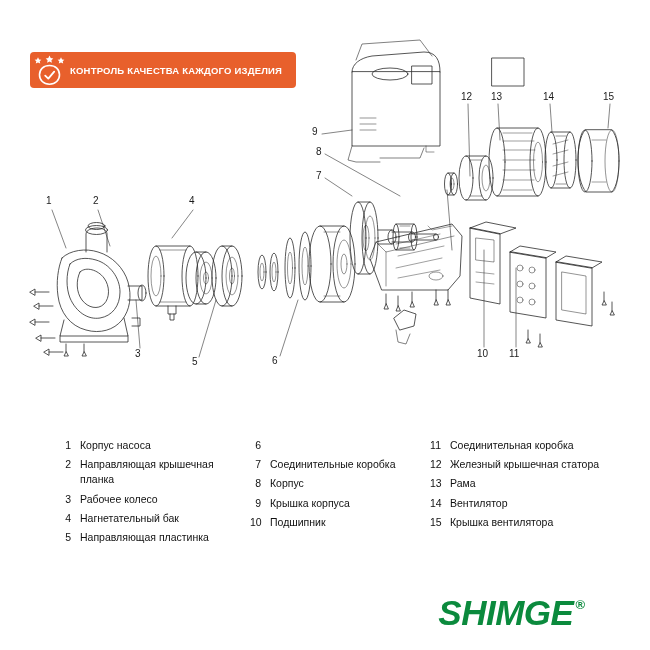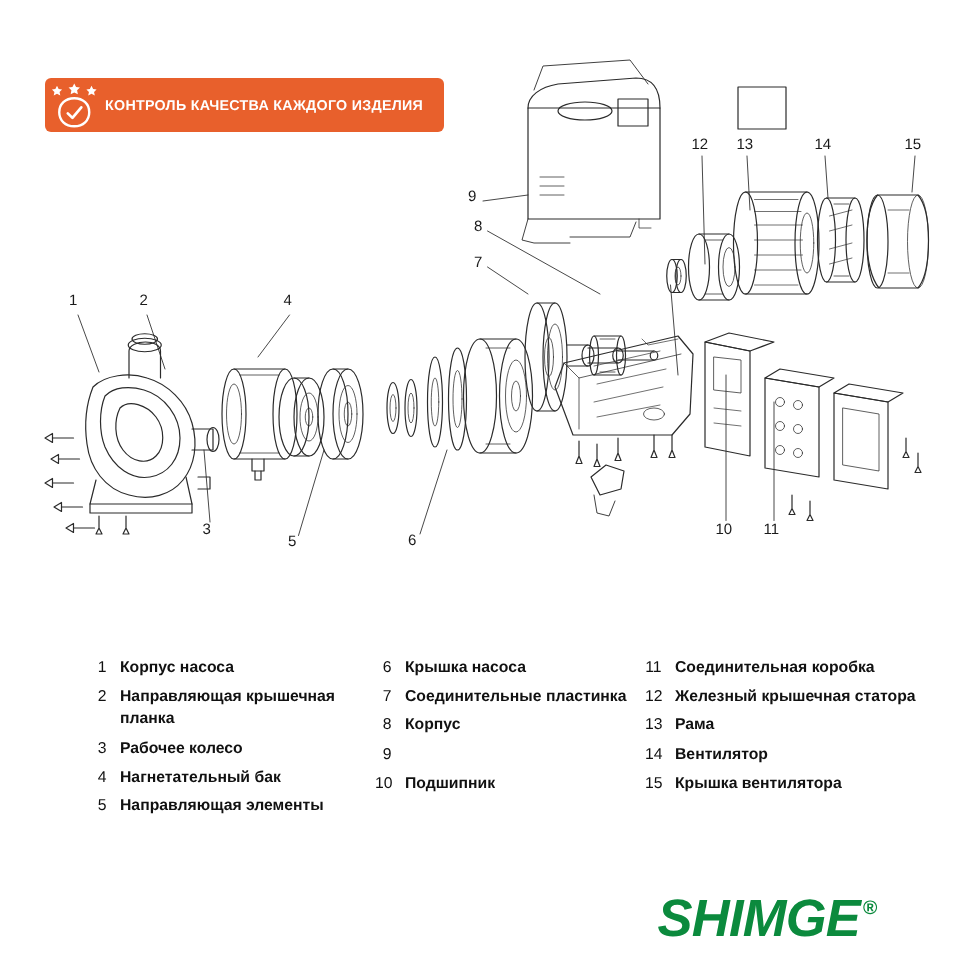--- a/index.html
+++ b/index.html
@@ -90,21 +90,20 @@
   }
   .legend-num {
     width: 20px;
     flex: 0 0 20px;
     text-align: right;
     padding-right: 9px;
     box-sizing: border-box;
   }
   .legend-text {
     flex: 1 1 auto;
-    font-weight: bold;
   }
 
   
   #brand {
     position: absolute;
     right: 26px;
     bottom: 20px;
     display: flex;
     align-items: flex-start;
     color: #0b8a3d;
@@ -424,39 +423,39 @@
       <div class="legend-row">
         <span class="legend-num">3</span>
         <span class="legend-text">Рабочее колесо</span>
       </div>
       <div class="legend-row">
         <span class="legend-num">4</span>
         <span class="legend-text">Нагнетательный бак</span>
       </div>
       <div class="legend-row">
         <span class="legend-num">5</span>
-        <span class="legend-text">Направляющая элементы</span>
+        <span class="legend-text">Направляющая пластинка</span>
       </div>
     </div>
 
     <div class="legend-col c2">
       <div class="legend-row">
         <span class="legend-num">6</span>
-        <span class="legend-text">Крышка насоса</span>
       </div>
       <div class="legend-row">
         <span class="legend-num">7</span>
-        <span class="legend-text">Соединительные пластинка</span>
+        <span class="legend-text">Соединительные коробка</span>
       </div>
       <div class="legend-row">
         <span class="legend-num">8</span>
         <span class="legend-text">Корпус</span>
       </div>
       <div class="legend-row">
         <span class="legend-num">9</span>
+        <span class="legend-text">Крышка корпуса</span>
       </div>
       <div class="legend-row">
         <span class="legend-num">10</span>
         <span class="legend-text">Подшипник</span>
       </div>
     </div>
 
     <div class="legend-col c3">
       <div class="legend-row">
         <span class="legend-num">11</span>

